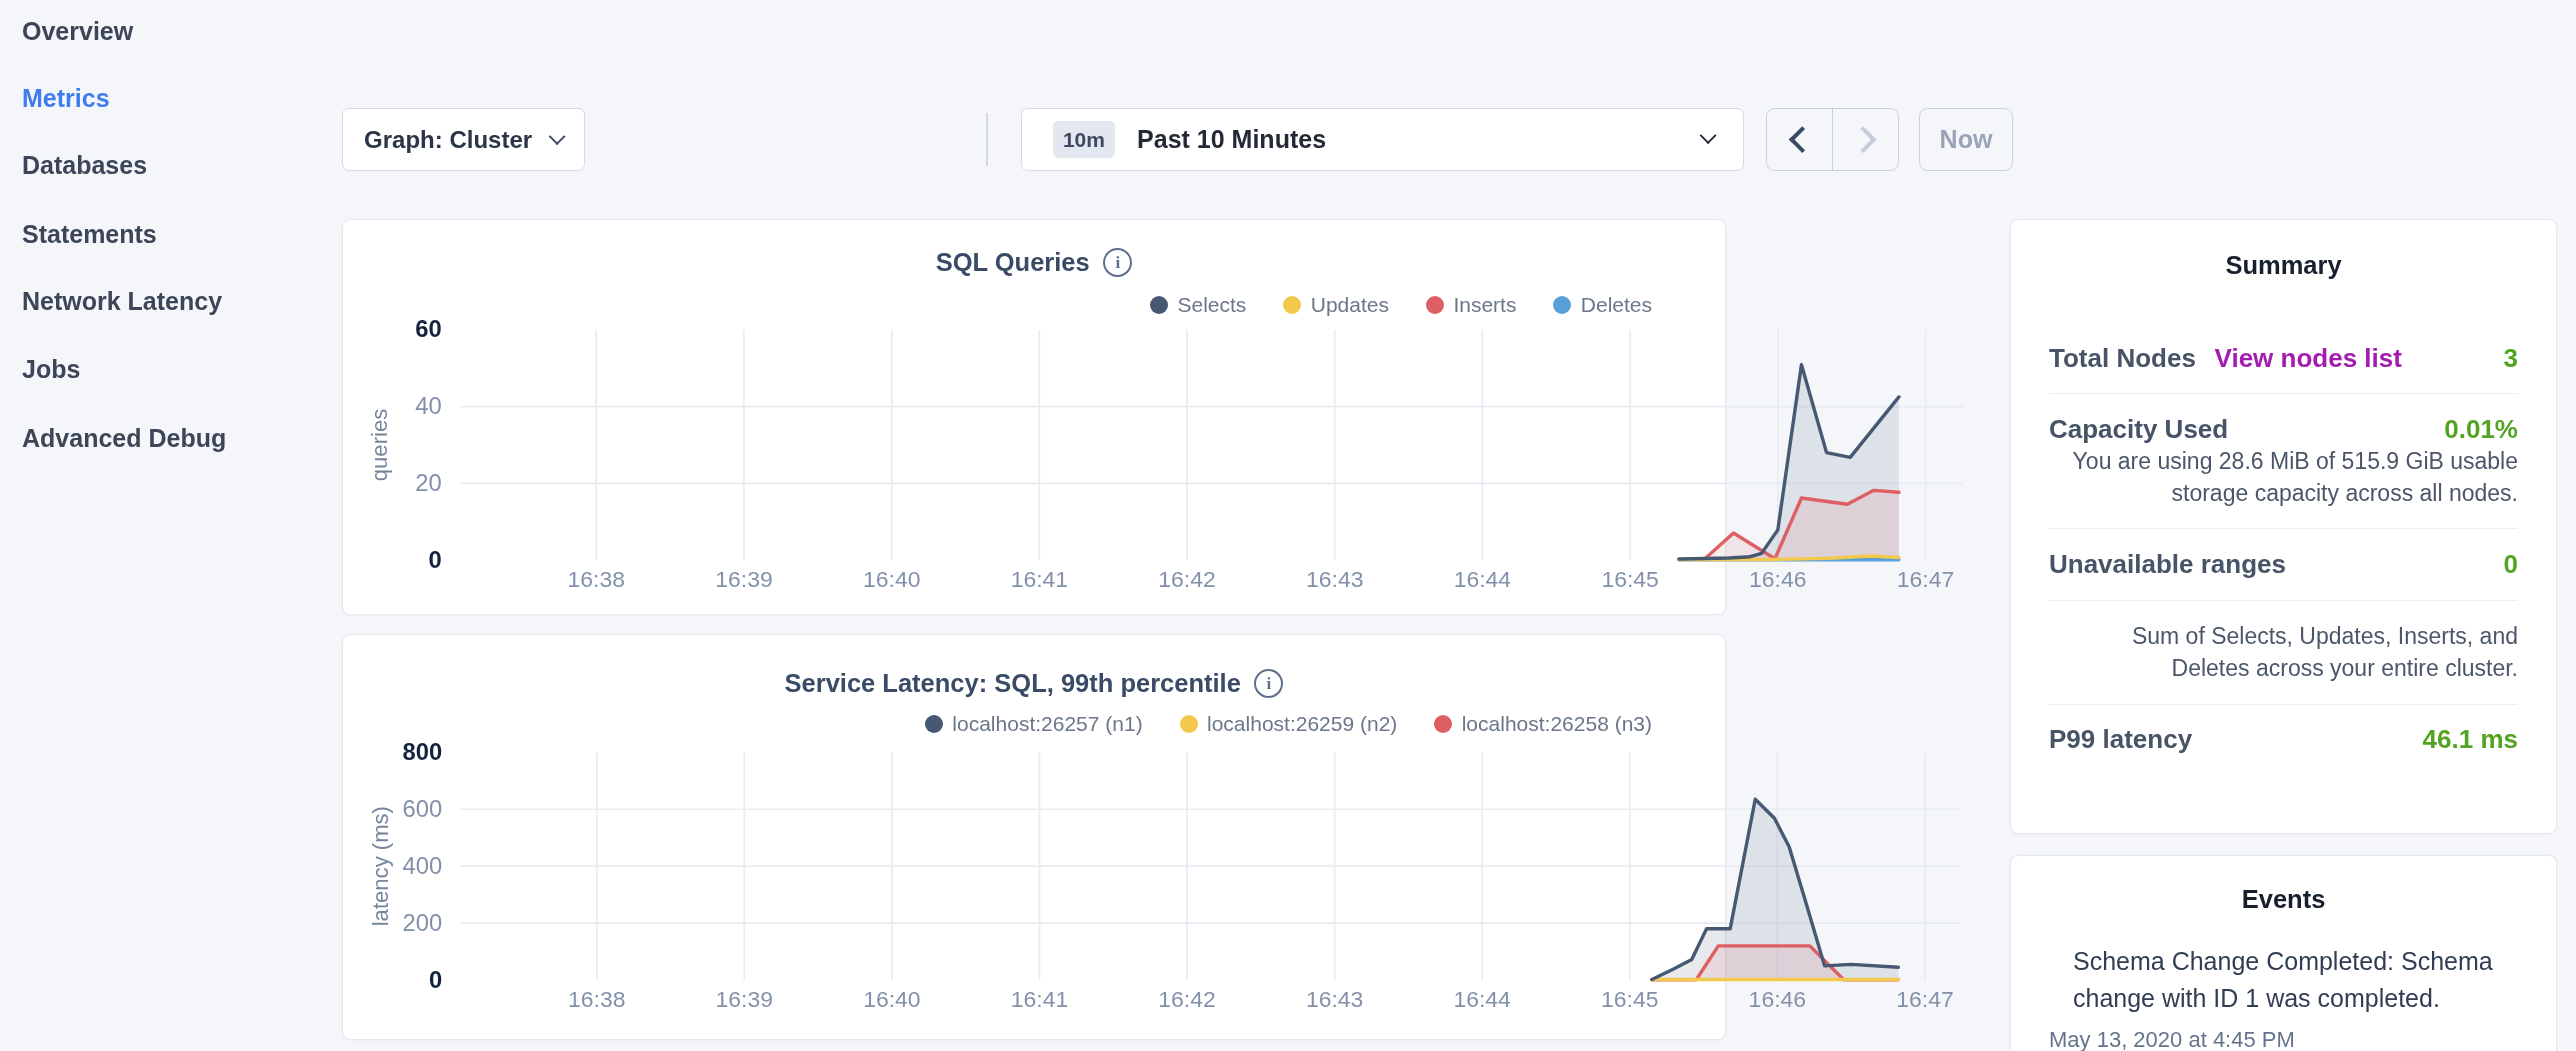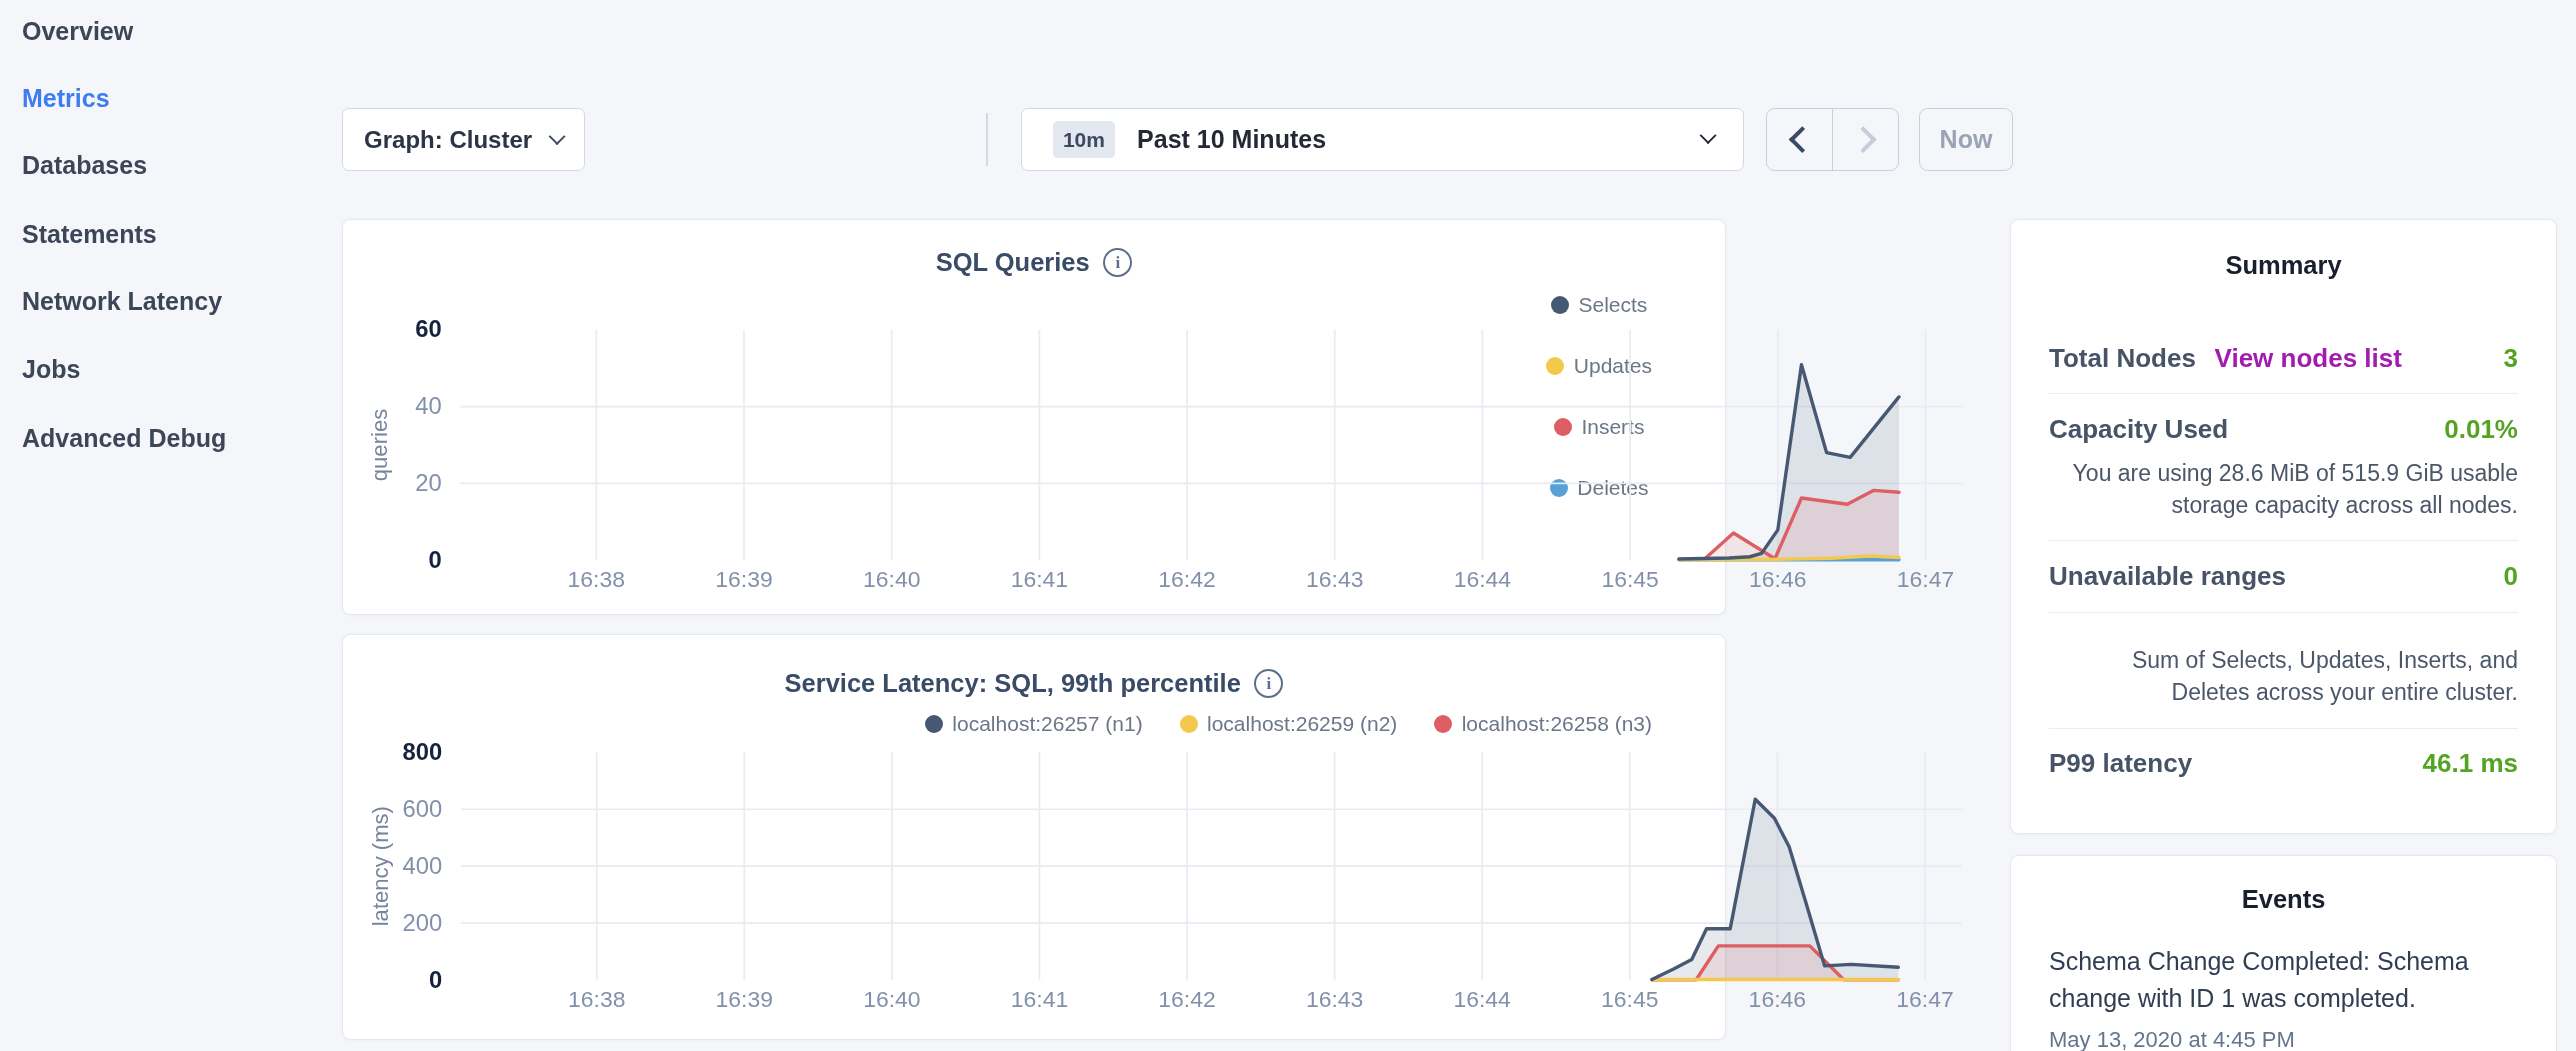--- a/index.html
+++ b/index.html
@@ -31,41 +31,41 @@
   .card{position:absolute;background:#fff;border:1.7px solid #e3e7ef;border-radius:8.5px;box-sizing:border-box;box-shadow:0 0.9px 2.6px rgba(40,50,70,0.04);}
   .chart-card{left:342px;width:1384px;}
   #chart-card-0{top:219px;height:396px;}
   #chart-card-1{top:634px;height:406px;}
   .chart-title-row{position:absolute;left:0;right:0;display:flex;align-items:center;justify-content:center;gap:13.6px;}
   #chart-card-0 .chart-title-row{top:28px;}
   #chart-card-1 .chart-title-row{top:34px;}
   .chart-title{font-size:25.5px;font-weight:700;color:#394b66;}
   .info-icon{width:29px;height:29px;border-radius:50%;border:2.6px solid #5d6e8c;color:#5d6e8c;font-size:17px;font-weight:700;display:flex;align-items:center;justify-content:center;box-sizing:border-box;cursor:pointer;font-family:"Liberation Serif",serif;}
   .legend{position:absolute;right:73px;display:flex;align-items:center;gap:37px;}
-  #chart-card-0 .legend{top:73px;flex-direction:column;}
+  #chart-card-0 .legend{top:73px;}
   #chart-card-1 .legend{top:77px;}
   .legend-item{display:flex;align-items:center;gap:9.4px;cursor:pointer;}
   .legend-dot{width:18px;height:18px;border-radius:50%;}
   .legend-label{font-size:21px;color:#6b7688;}
   .chart-svg{position:absolute;left:0;top:0;}
 
   
   #summary-card{left:2010px;top:219px;width:547px;height:615px;padding:31px 38px;}
   #events-card{left:2010px;top:855px;width:547px;height:357px;padding:29px 38px;}
   .panel-title{text-align:center;font-size:25.5px;font-weight:700;color:#18202e;}
   #summary-card .panel-title{margin-bottom:43px;}
   #events-card .panel-title{margin-bottom:29px;}
   .sum-row{padding:19.6px 0;text-align:right;}
   .sum-row + .sum-row{border-top:1.7px solid #ecedf1;}
   .sum-head{display:flex;align-items:baseline;}
   .sum-label{font-size:26px;font-weight:700;color:#475366;}
   .sum-link{font-size:26px;font-weight:700;color:#a21caf;margin-left:18.7px;cursor:pointer;}
   .sum-value{margin-left:auto;font-size:26px;font-weight:700;color:#54a423;}
-  .sum-desc{font-size:23px;color:#4b5669;line-height:32px;margin-top:12px;}
-  .event-msg{font-size:25px;color:#313d52;line-height:37px;}
+  .sum-desc{font-size:23px;color:#4b5669;line-height:32px;}
+  .event-msg{font-size:25px;color:#313d52;line-height:37px;margin-left:24px;}
   .event-time{font-size:22px;color:#64748c;margin-top:10.2px;}
 </style>
 </head>
 <body>
 
 <div id="root">
 
   <nav id="sidebar">
       <div class="nav-item" style="top: 17px;">Overview</div>
       <div class="nav-item active" style="top: 84px;">Metrics</div>

